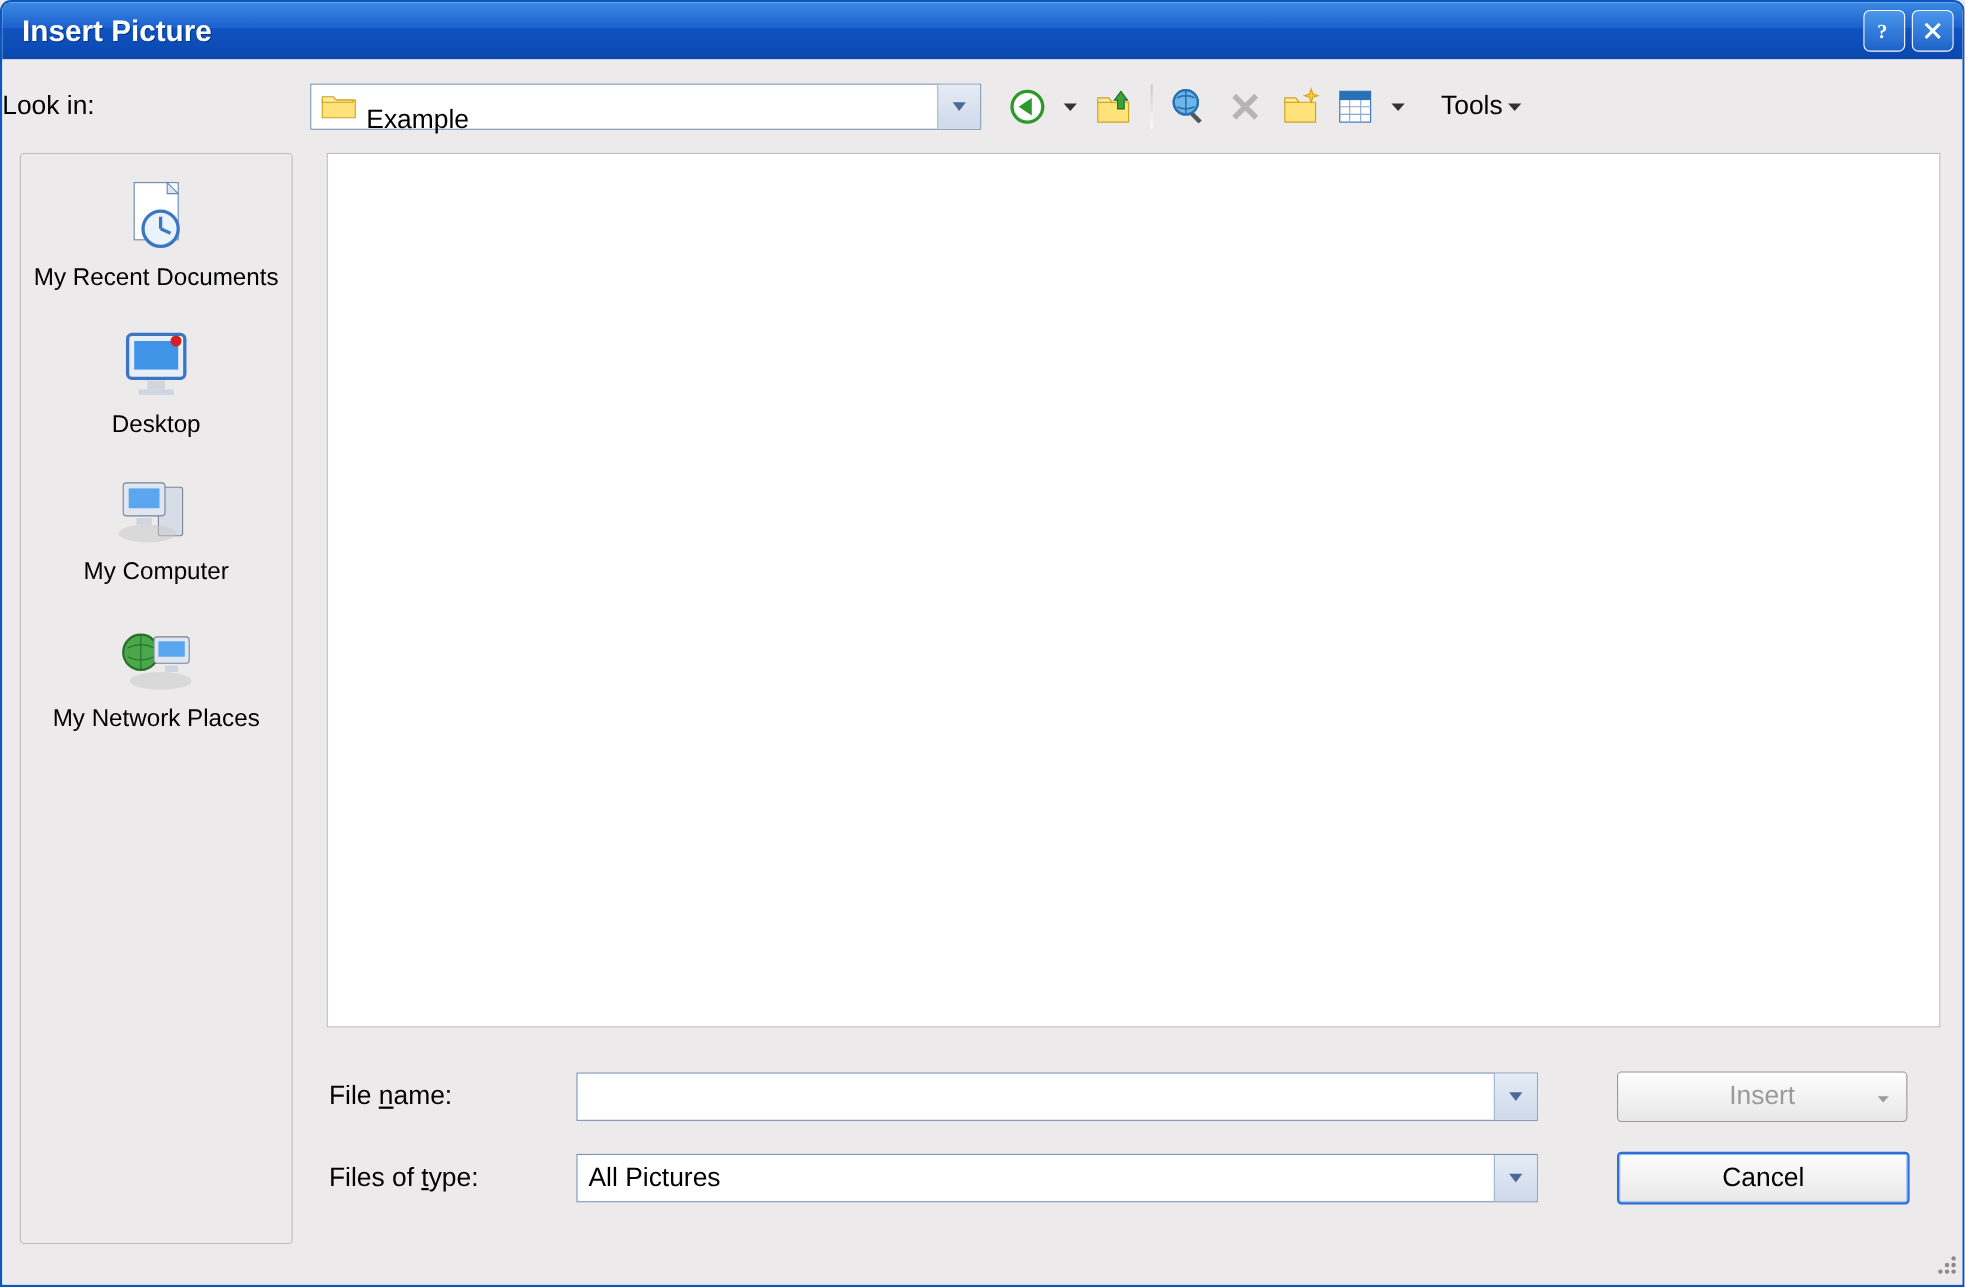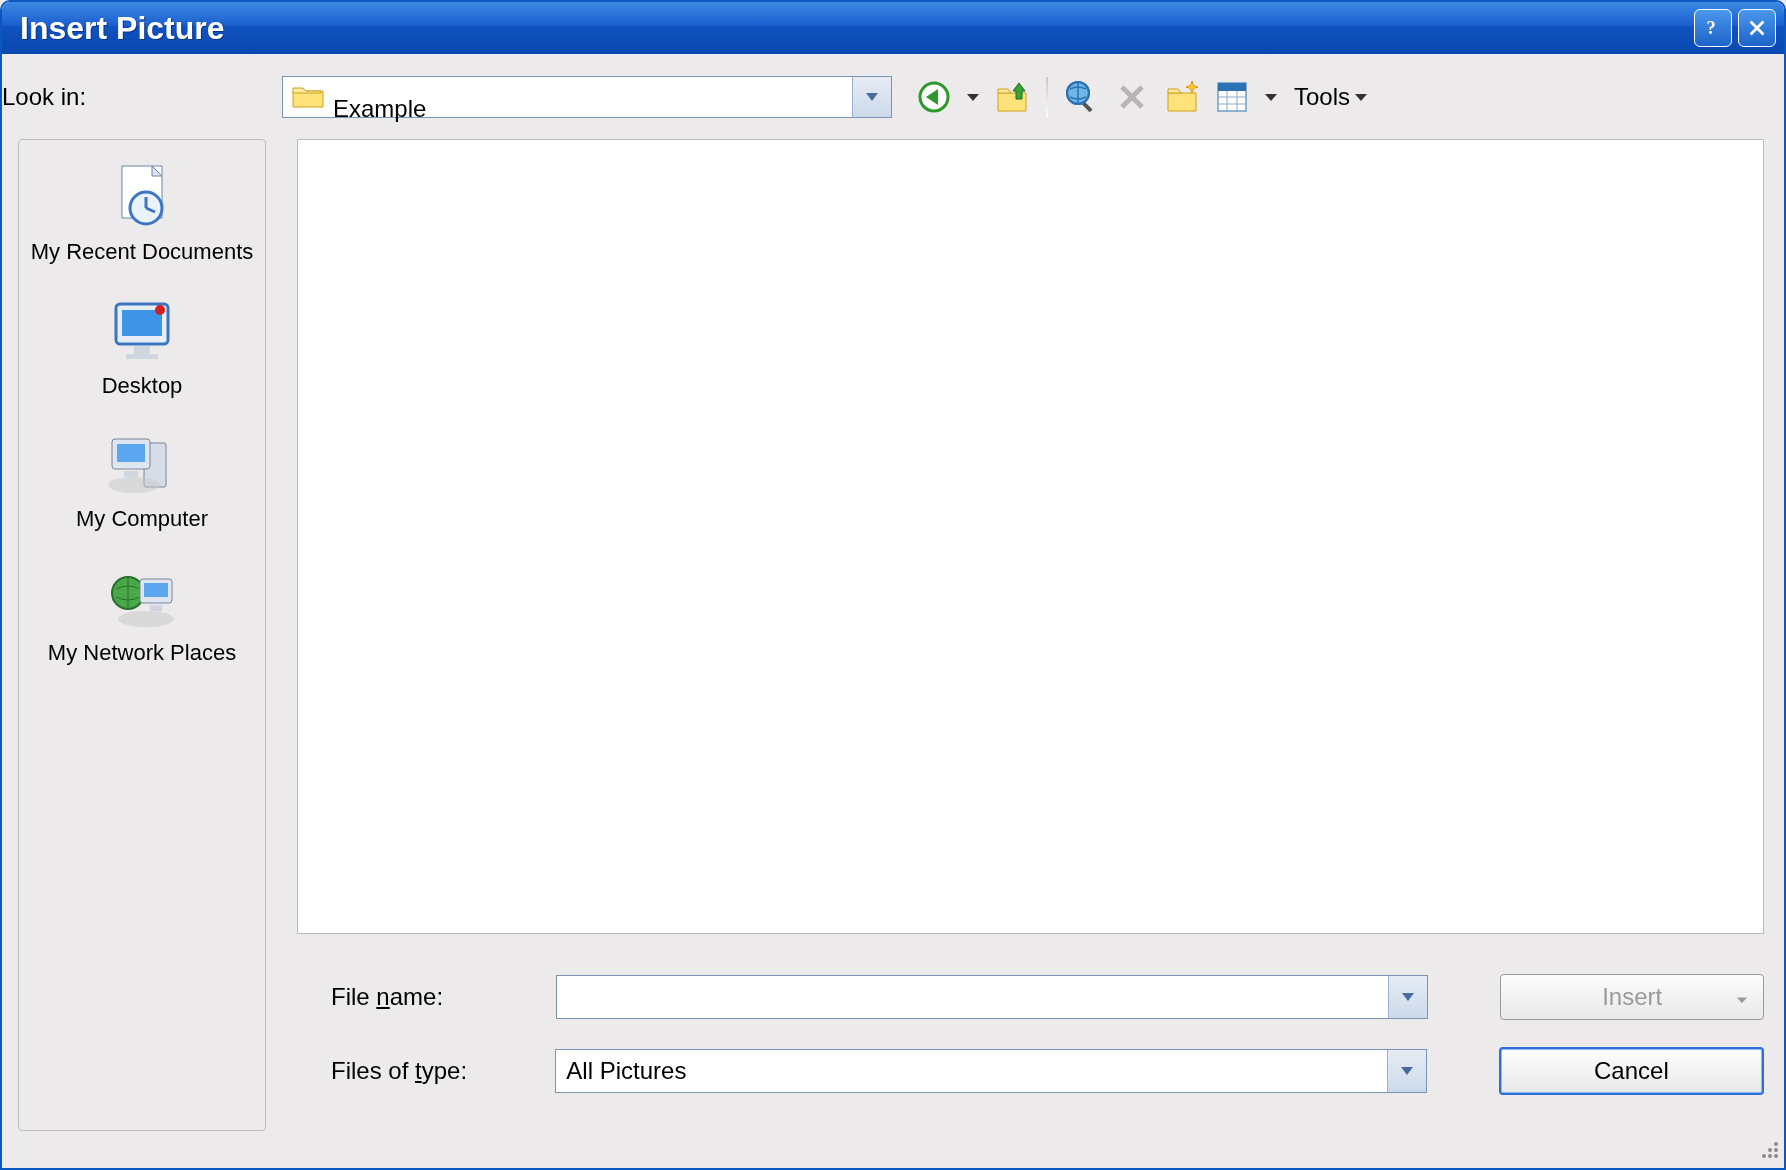--- a/index.html
+++ b/index.html
@@ -25,21 +25,21 @@
   
   .titlebar {
     height: 52px;
     background: linear-gradient(#3b8ae2, #1c5fcf 45%, #1052c0 46%, #0a48af 100%);
     display: flex;
     align-items: center;
     padding: 0 8px 0 18px;
     color: #fff;
   }
   .titlebar .title {
-    font-size: 32px;
+    font-size: 27px;
     font-weight: bold;
     text-shadow: 1px 1px 0 #04368a;
   }
   .titlebar .spacer { flex: 1; }
   .tb-btn {
     width: 36px; height: 36px;
     margin-left: 6px;
     border: 1px solid #fff;
     border-radius: 6px;
     background: linear-gradient(#4a97ec, #1d63c9);
@@ -104,21 +104,21 @@
     width:2px; height:40px;
     background: linear-gradient(#c9c7c8,#fff);
     margin: 0 4px;
   }
   .dd-caret {
     width:18px; height:40px;
     display:flex; align-items:center; justify-content:center;
   }
   .tools-label {
     font-size:24px; color:#000;
-    margin-left:4px;
+    margin-left:20px;
     display:flex; align-items:center;
   }
 
   
   .places {
     position:absolute;
     left:16px; top:85px;
     width:248px;
     height:992px;
     border:1px solid #bdbabb;
@@ -151,21 +151,20 @@
     border:1px solid #bdbabb;
     box-sizing:border-box;
   }
 
   
   .bottom {
     position:absolute;
     left:295px; top:898px;
     right:20px;
     height:180px;
-    margin-left:32px;
   }
   .row {
     display:flex; align-items:center;
     height:58px;
     margin-top:16px;
   }
   .row-label {
     width:225px;
     font-size:24px; color:#000;
     text-align:left;

